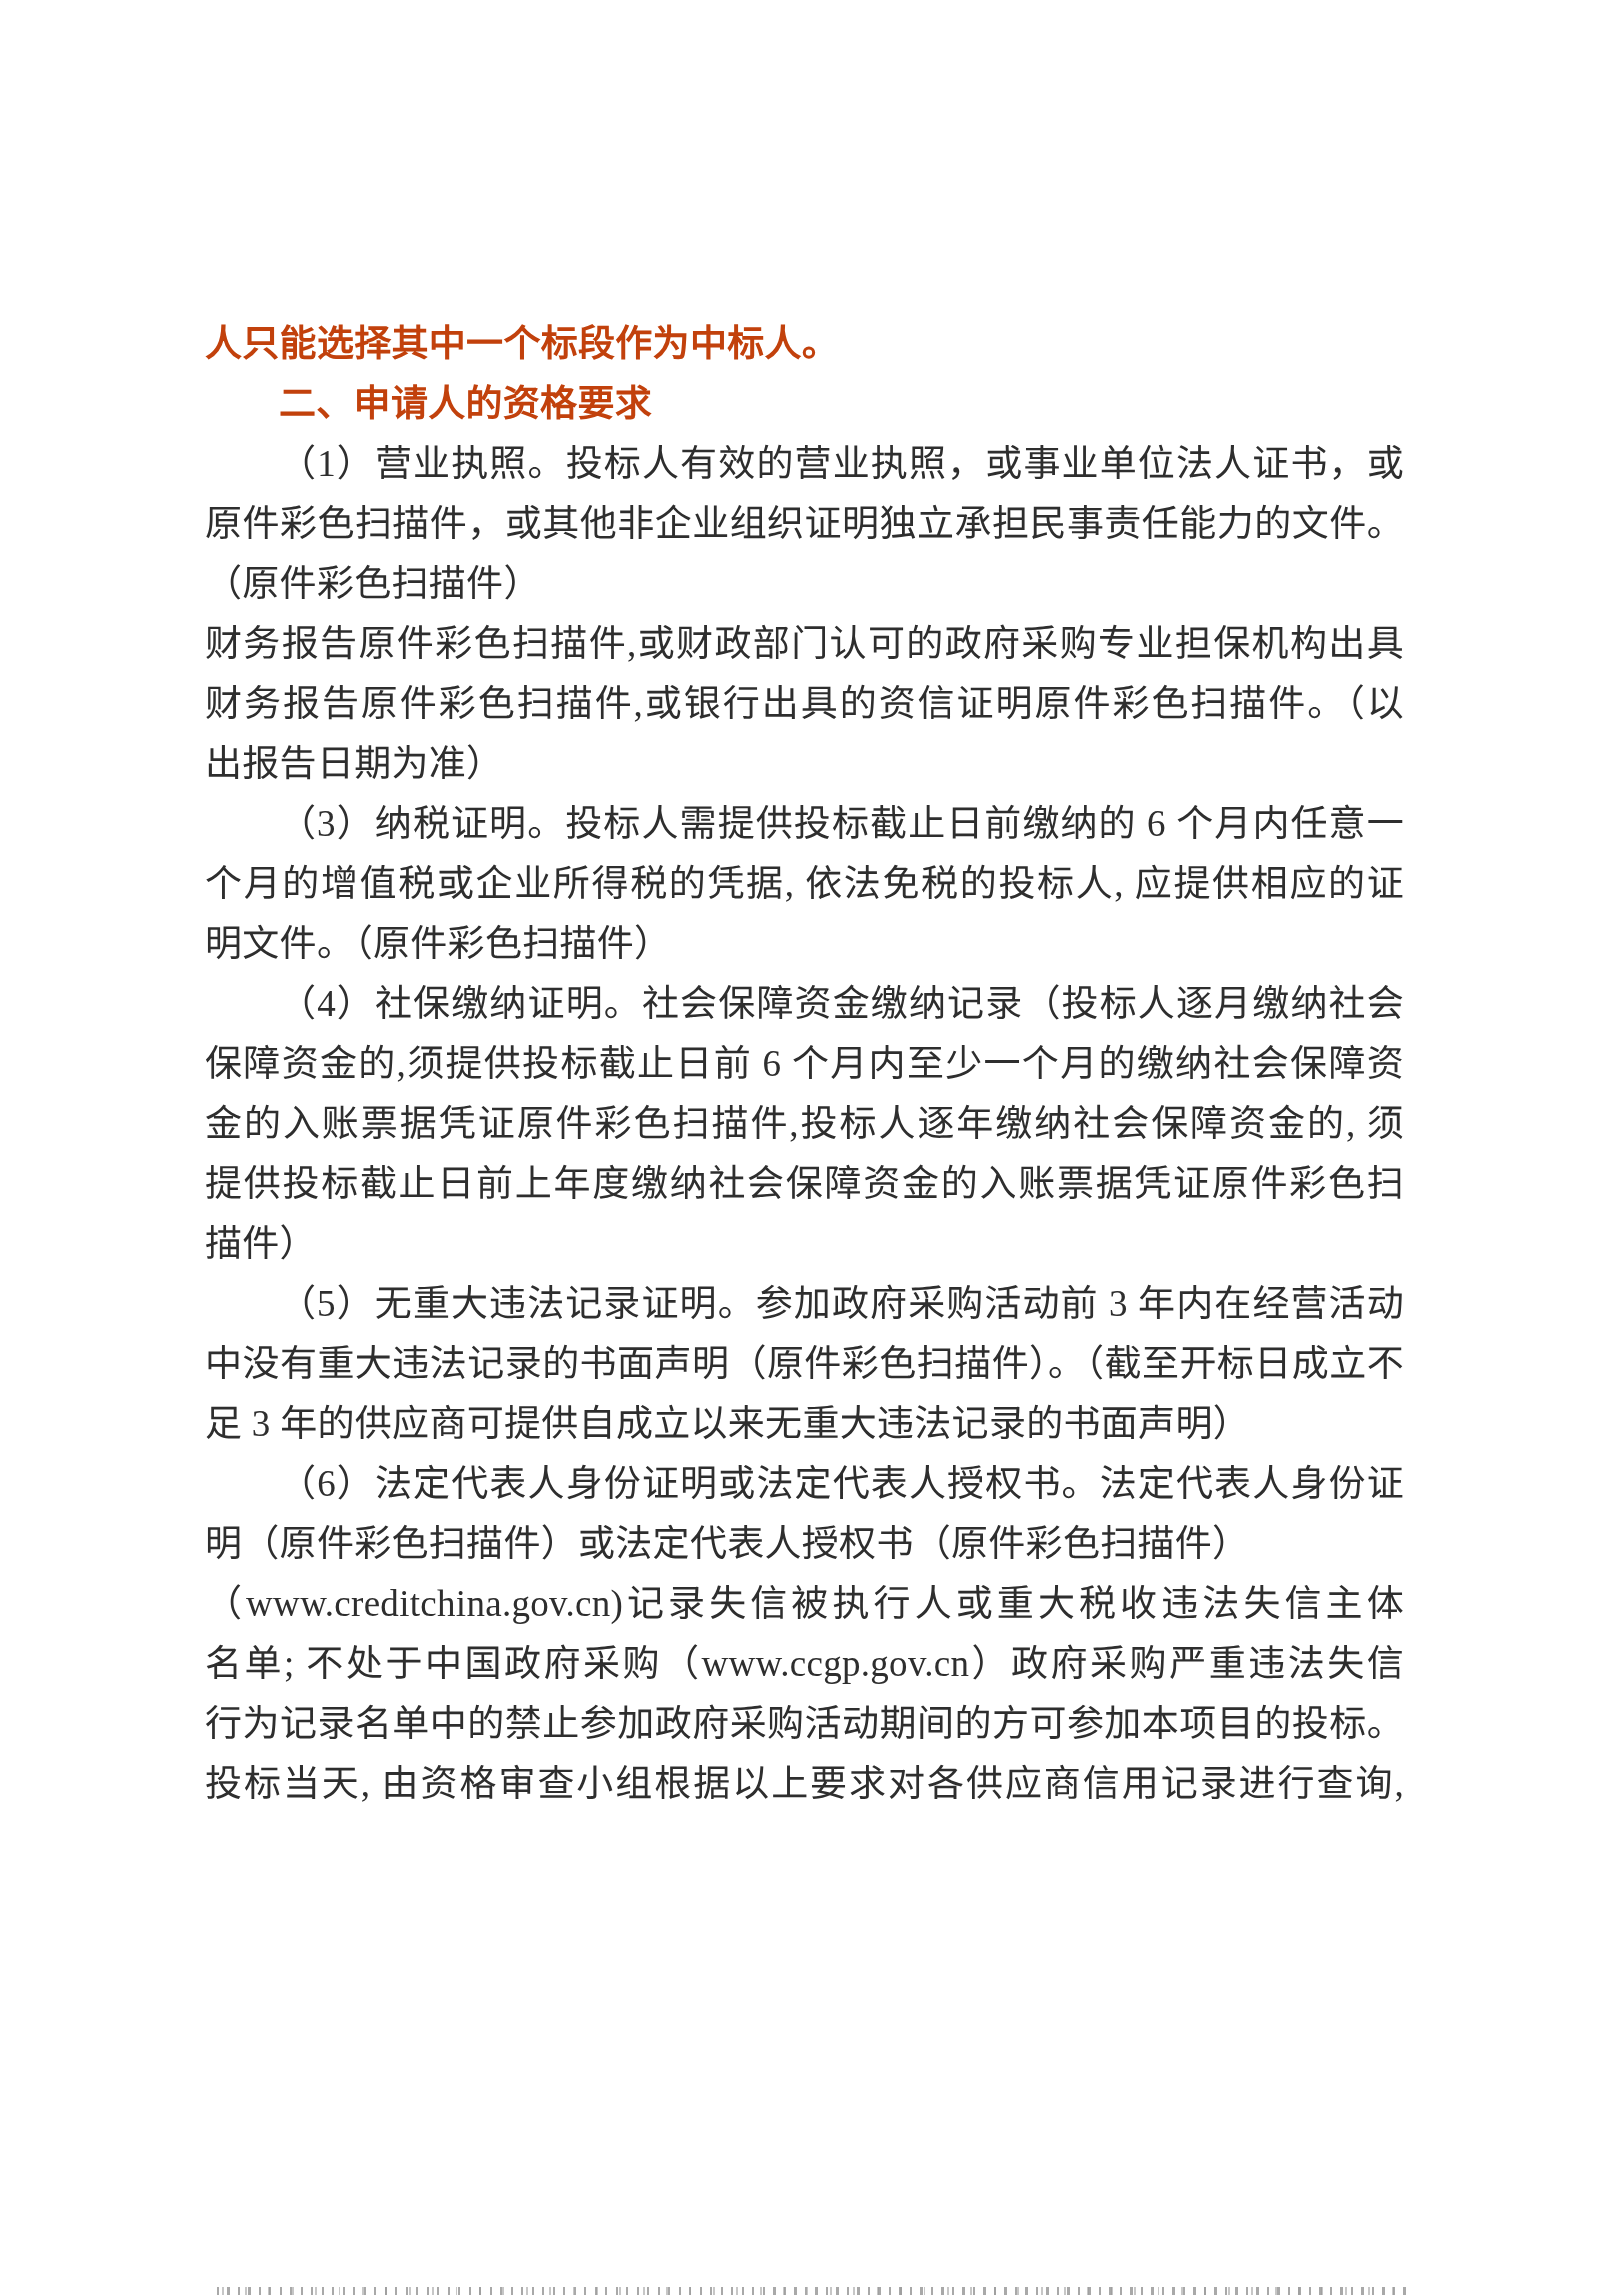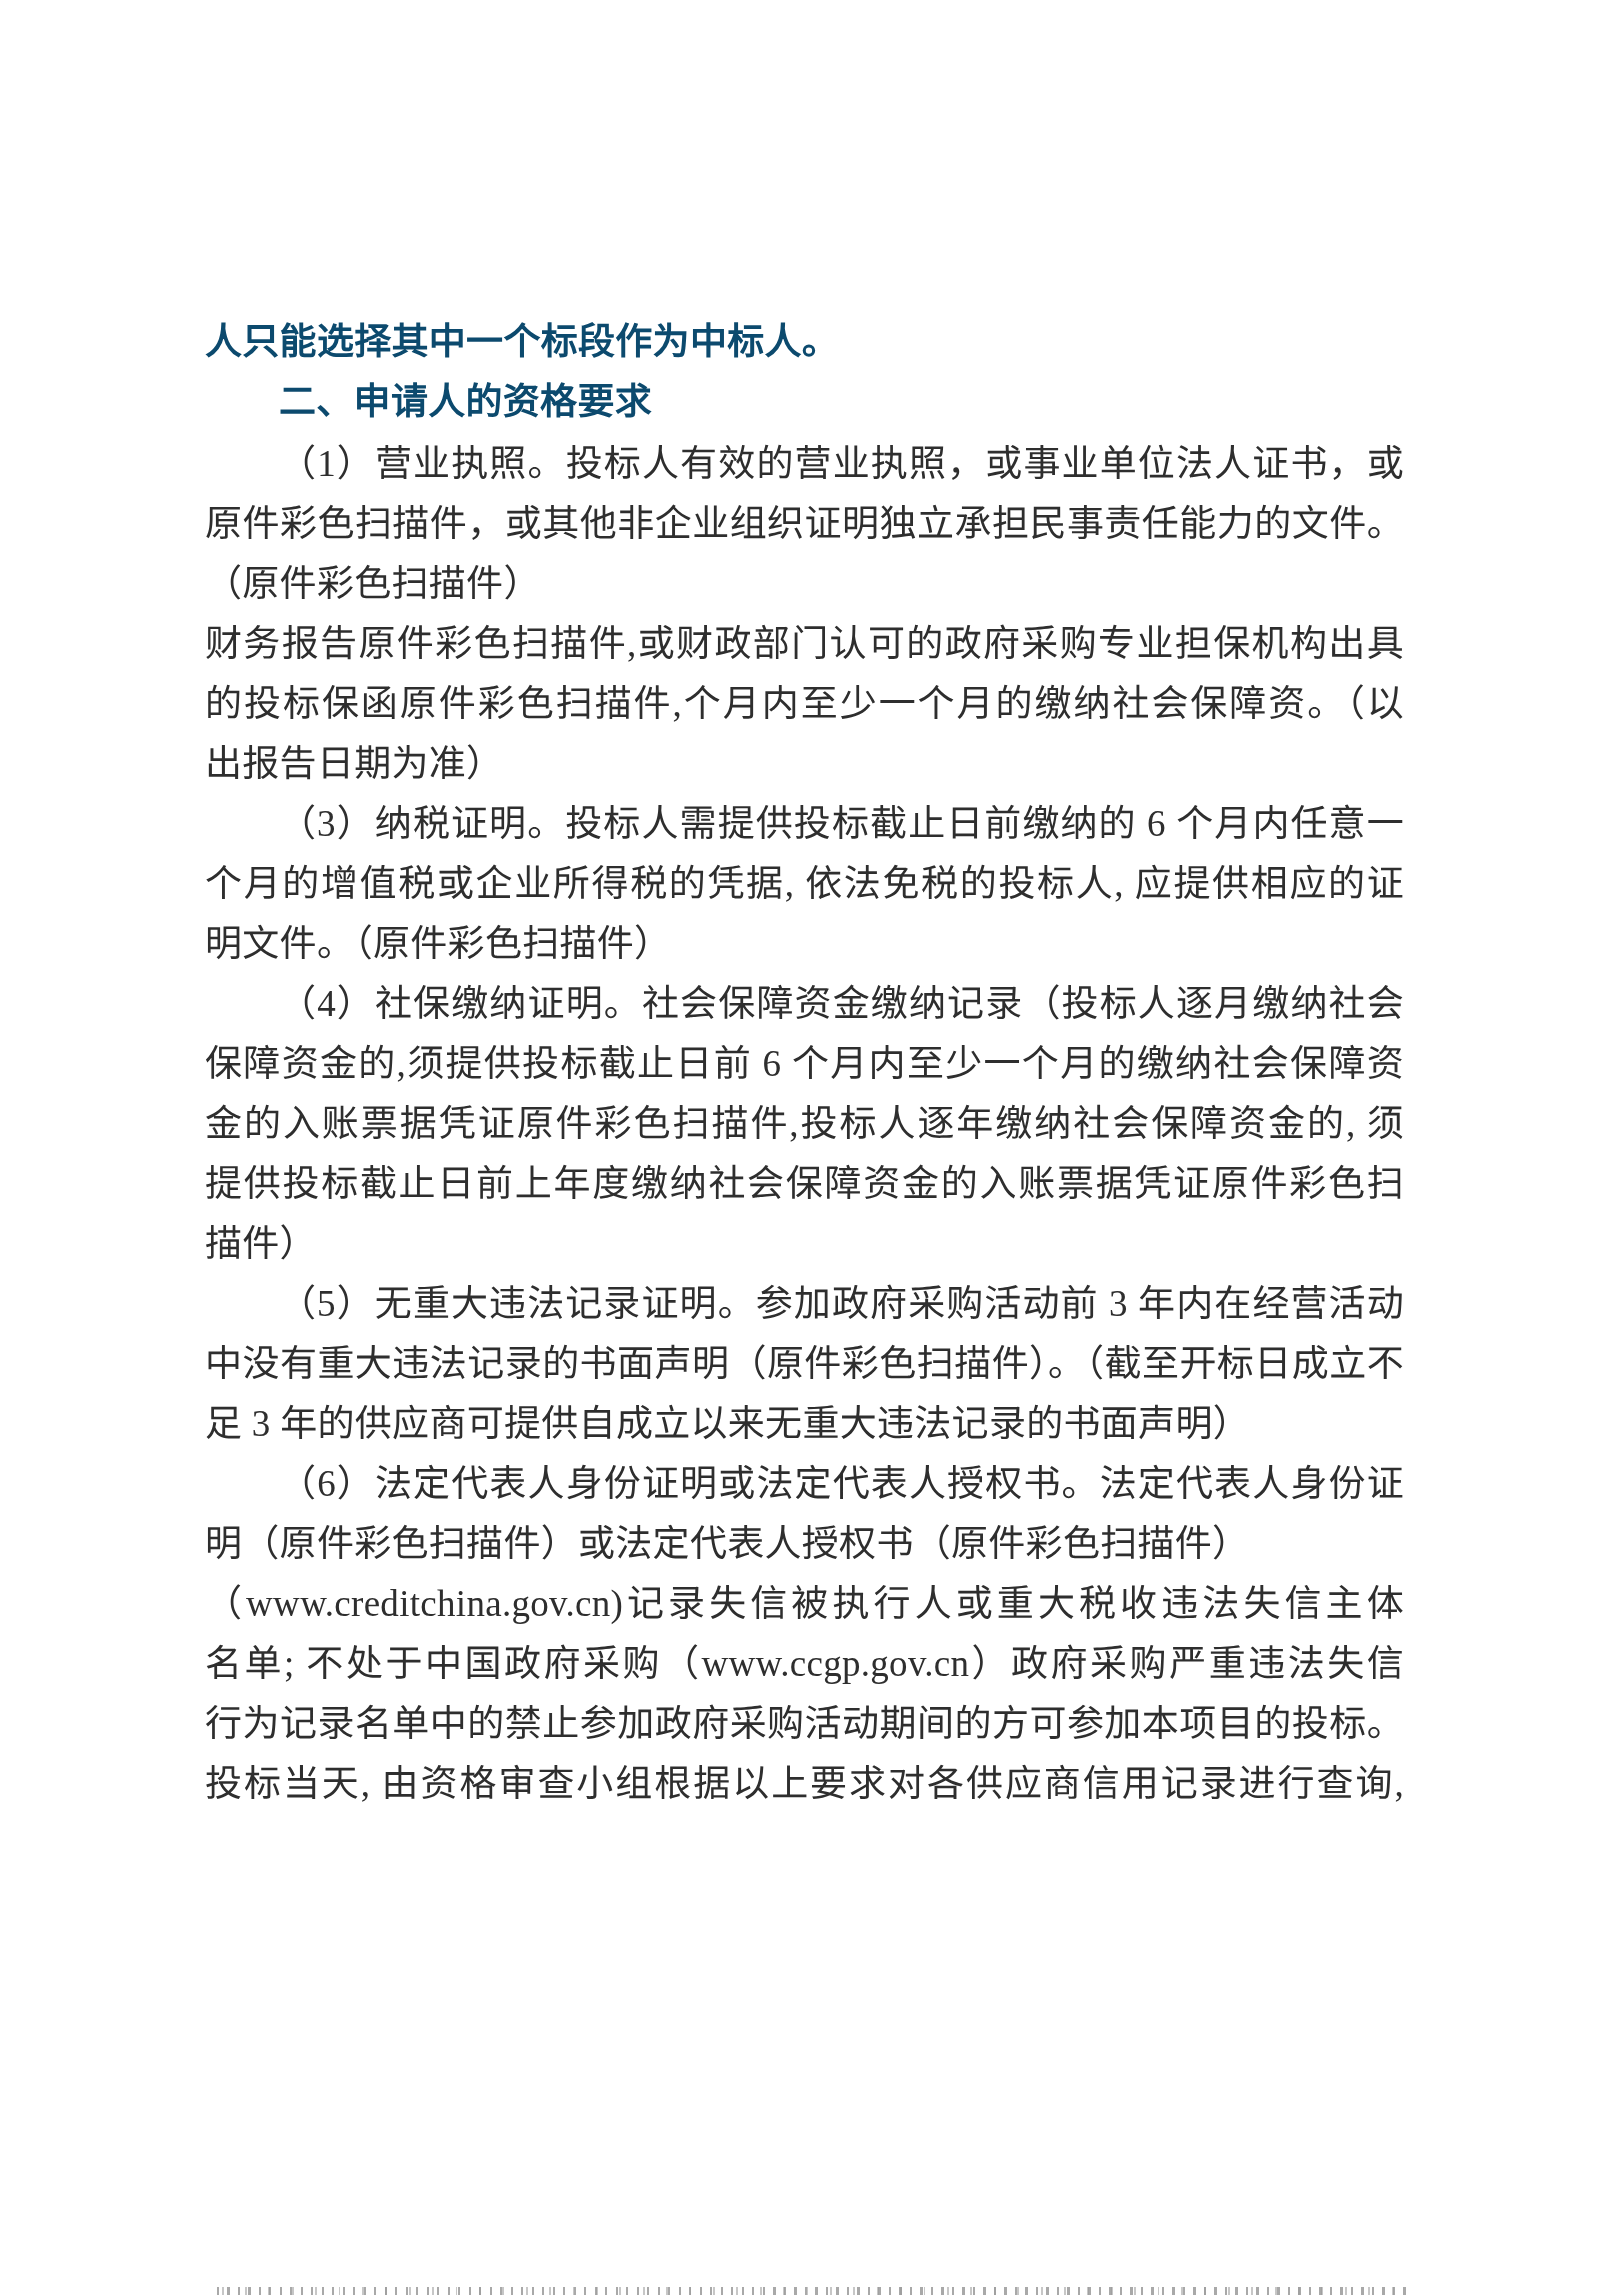--- a/index.html
+++ b/index.html
@@ -31,22 +31,21 @@
   .line.justify {
     white-space: normal;
     text-align: justify;
     text-align-last: justify;
   }
   .line.indent {
     text-indent: 2em;
   }
   .line.bold {
     font-weight: 700;
-    color: #0c4a6e;
-    font-family: Liberation Mono, monospace;
+    color: #c2410c;
   }
   
   .cutoff-remnant {
     position: absolute;
     left: 217px;
     top: 2287px;
     width: 1193px;
     height: 8.5px;
     opacity: 0.55;
     background-image:
@@ -59,21 +58,21 @@
 <body>
 
 <div class="page">
   <div class="text-block">
       <div class="line bold">人只能选择其中一个标段作为中标人。</div>
       <div class="line bold indent">二、申请人的资格要求</div>
       <div class="line indent justify">（1）营业执照。投标人有效的营业执照，或事业单位法人证书，或</div>
       <div class="line justify">原件彩色扫描件，或其他非企业组织证明独立承担民事责任能力的文件。</div>
       <div class="line">（原件彩色扫描件）</div>
       <div class="line justify">财务报告原件彩色扫描件,或财政部门认可的政府采购专业担保机构出具</div>
-      <div class="line justify">的投标保函原件彩色扫描件,个月内至少一个月的缴纳社会保障资。（以</div>
+      <div class="line justify">财务报告原件彩色扫描件,或银行出具的资信证明原件彩色扫描件。（以</div>
       <div class="line">出报告日期为准）</div>
       <div class="line indent justify">（3）纳税证明。投标人需提供投标截止日前缴纳的 6 个月内任意一</div>
       <div class="line justify">个月的增值税或企业所得税的凭据, 依法免税的投标人, 应提供相应的证</div>
       <div class="line">明文件。（原件彩色扫描件）</div>
       <div class="line indent justify">（4）社保缴纳证明。社会保障资金缴纳记录（投标人逐月缴纳社会</div>
       <div class="line justify">保障资金的,须提供投标截止日前 6 个月内至少一个月的缴纳社会保障资</div>
       <div class="line justify">金的入账票据凭证原件彩色扫描件,投标人逐年缴纳社会保障资金的, 须</div>
       <div class="line justify">提供投标截止日前上年度缴纳社会保障资金的入账票据凭证原件彩色扫</div>
       <div class="line">描件）</div>
       <div class="line indent justify">（5）无重大违法记录证明。参加政府采购活动前 3 年内在经营活动</div>

